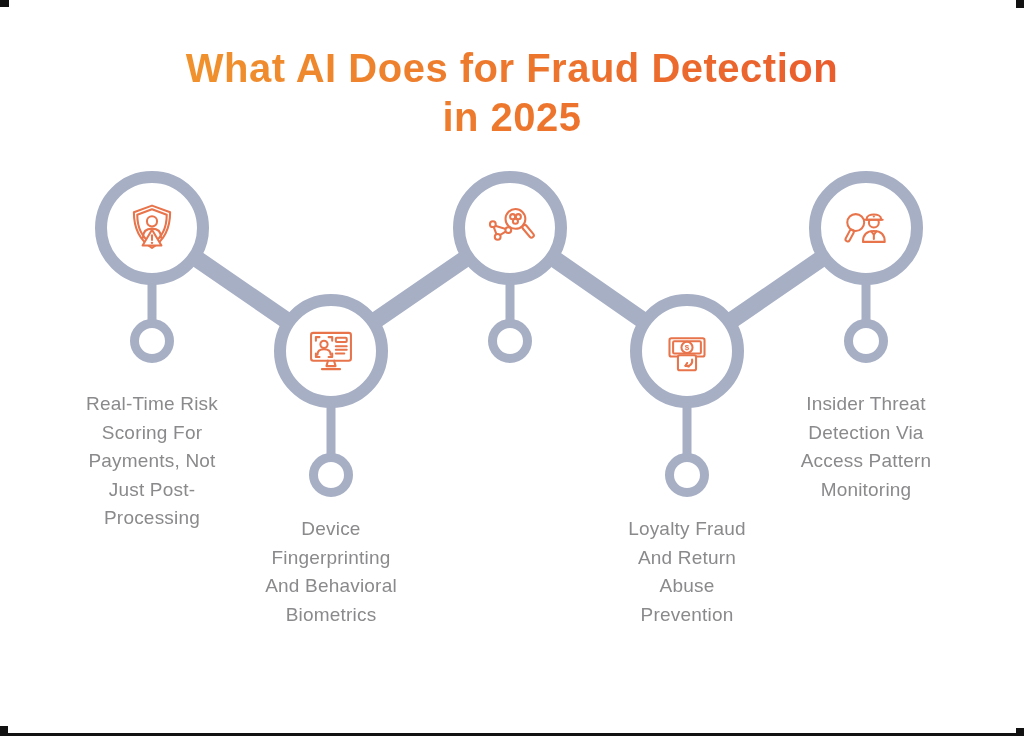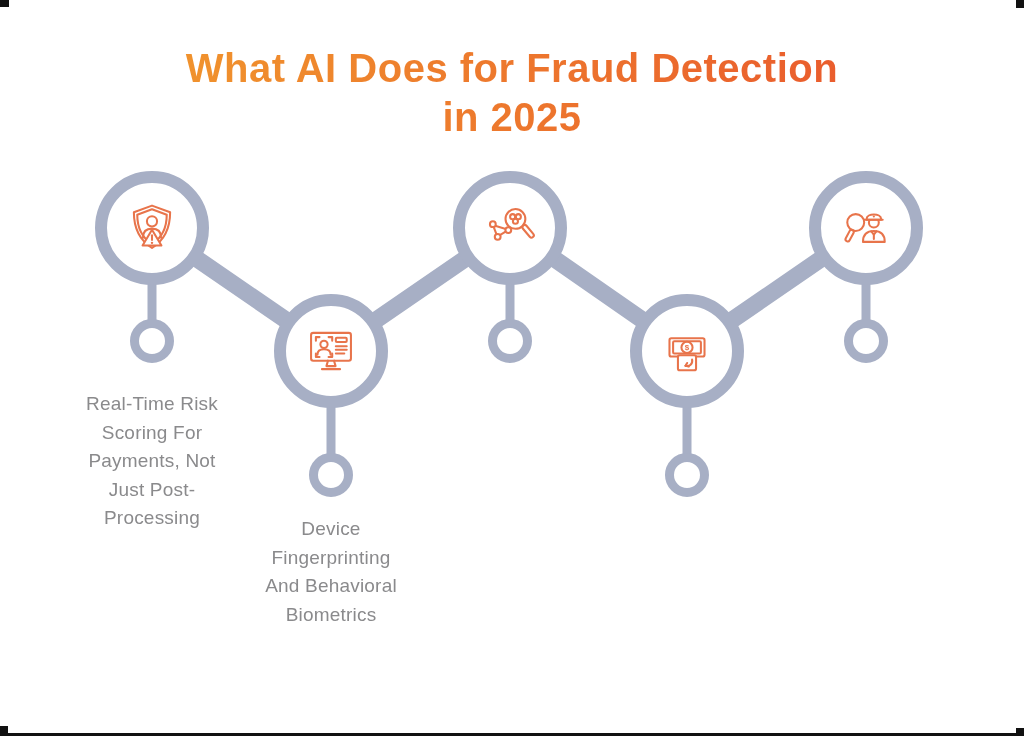--- a/index.html
+++ b/index.html
@@ -175,14 +175,22 @@
 
   <div class="label" style="left:152px;top:390px">Real-Time Risk
 Scoring For
 Payments, Not
 Just Post-
 Processing</div>
   <div class="label" style="left:331px;top:515px">Device
 Fingerprinting
 And Behavioral
 Biometrics</div>
+  <div class="label" style="left:687px;top:515px">Loyalty Fraud
+And Return
+Abuse
+Prevention</div>
+  <div class="label" style="left:866px;top:390px">Insider Threat
+Detection Via
+Access Pattern
+Monitoring</div>
 
 </div>
 
 </body></html>

